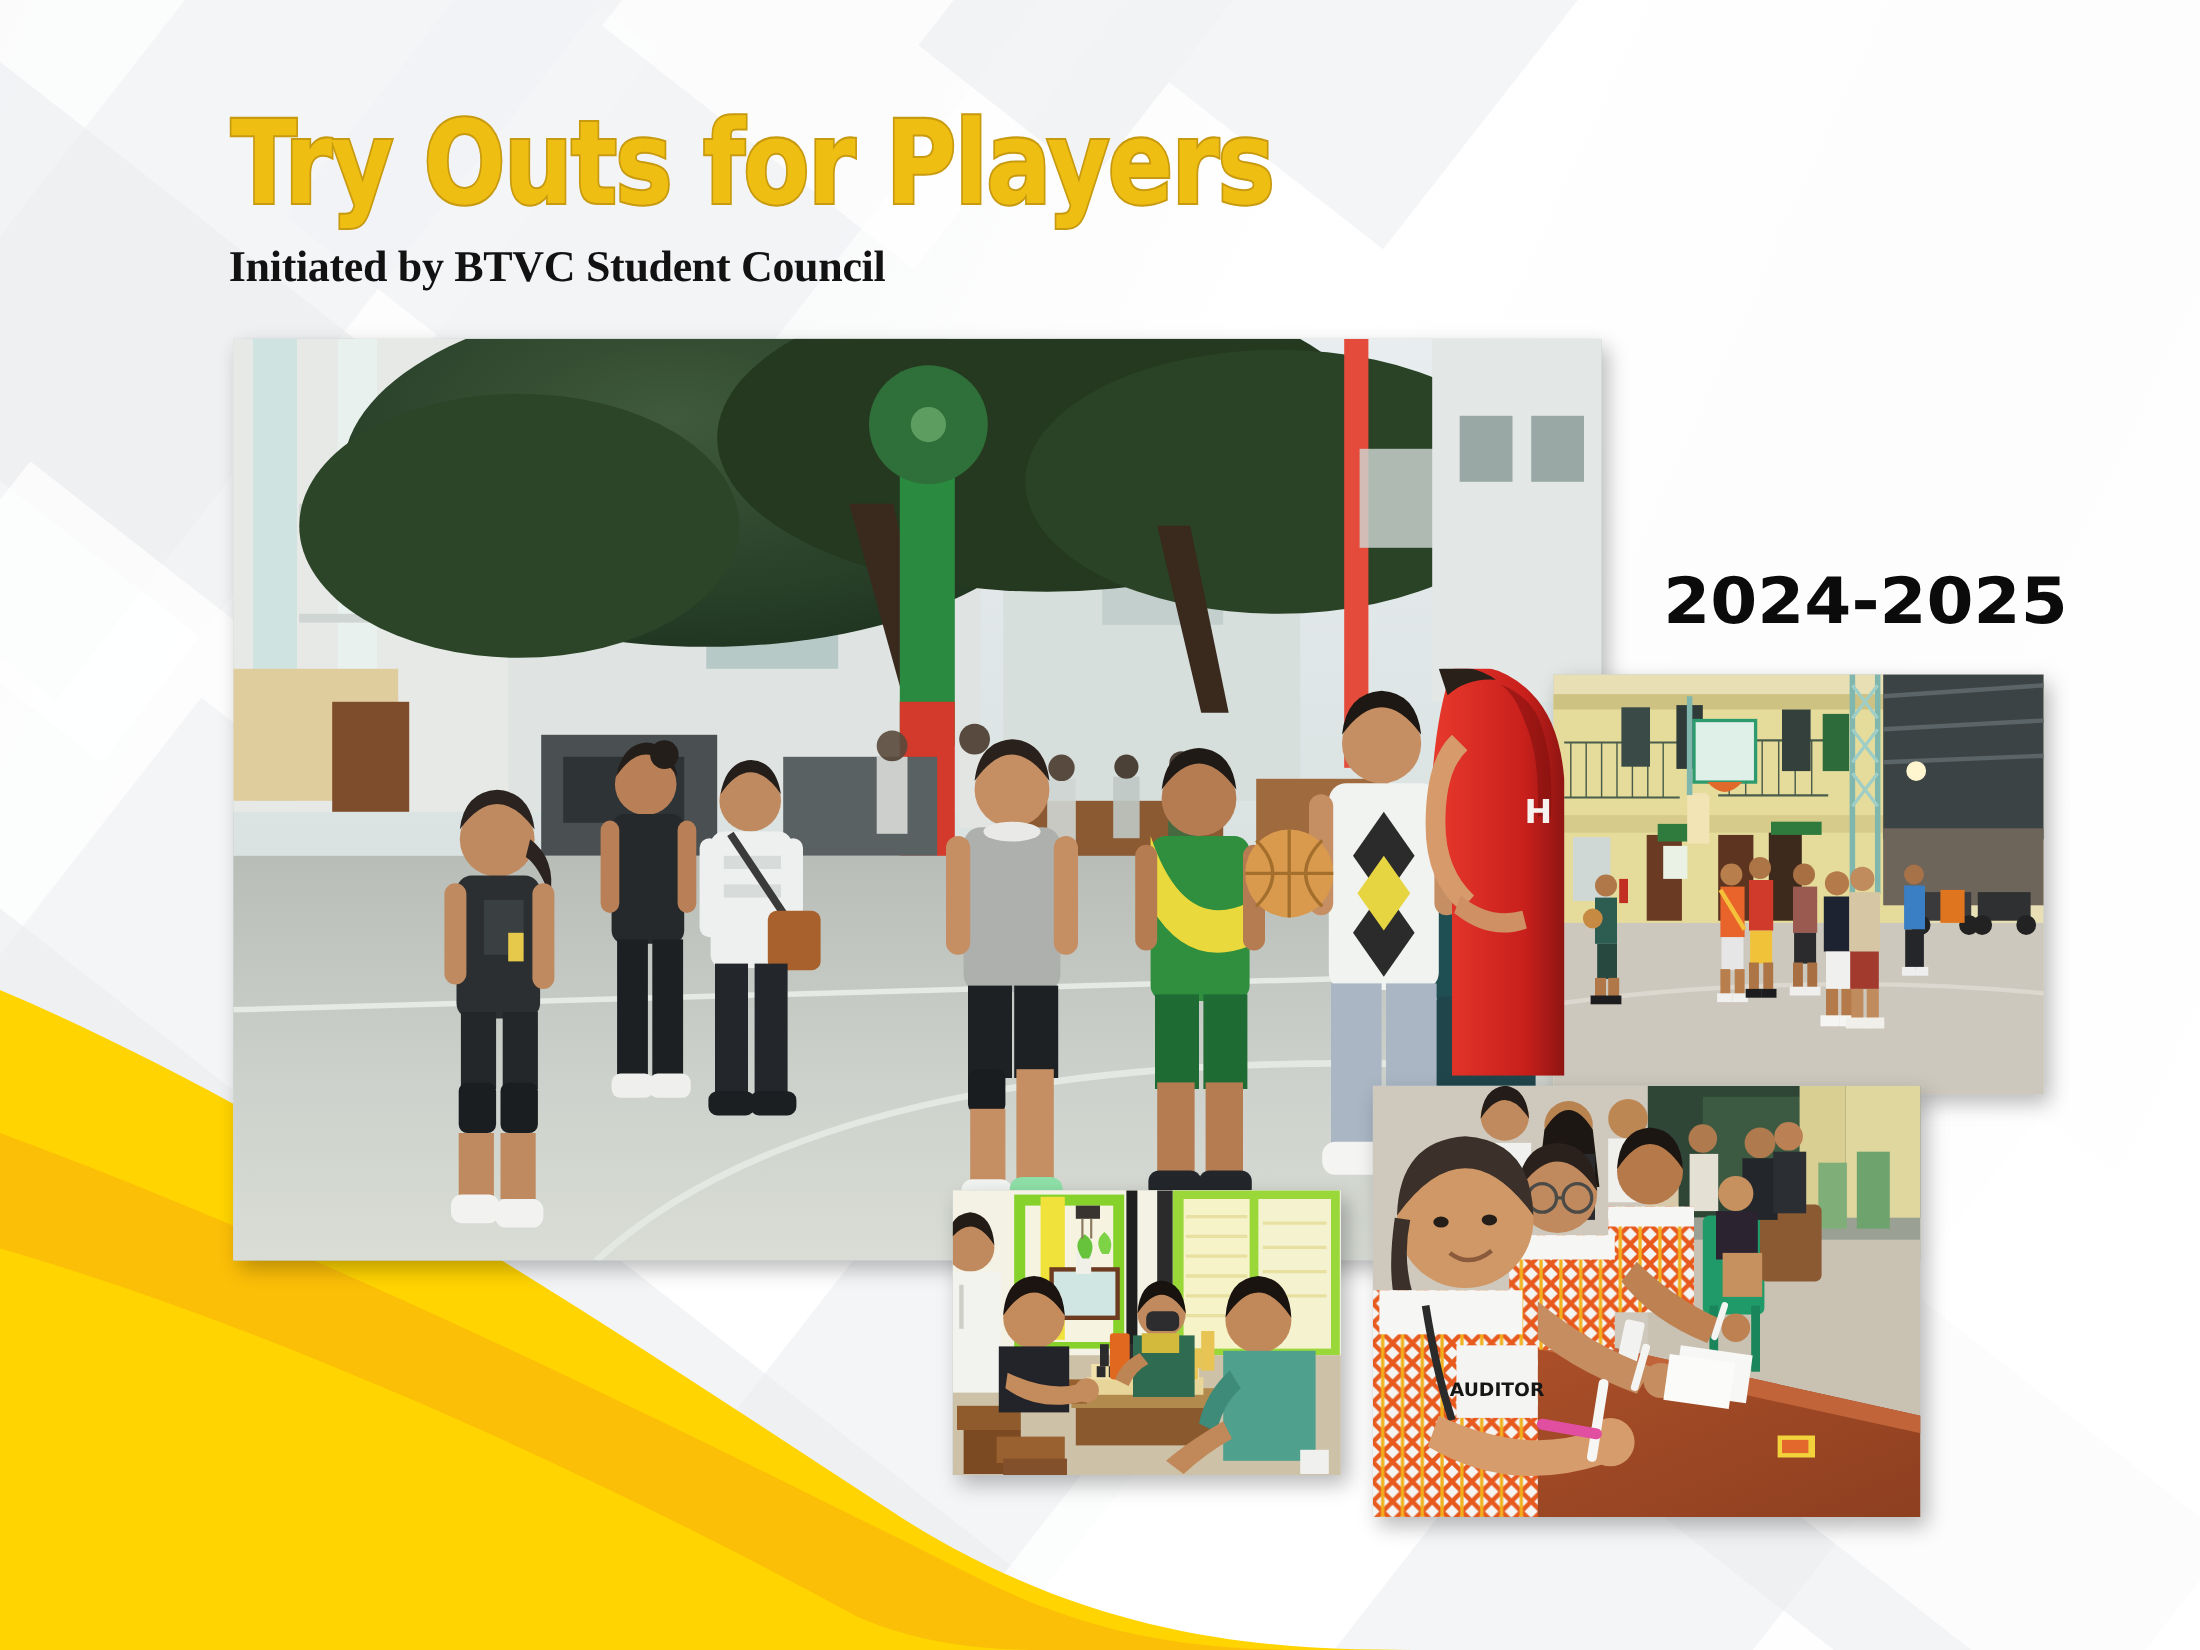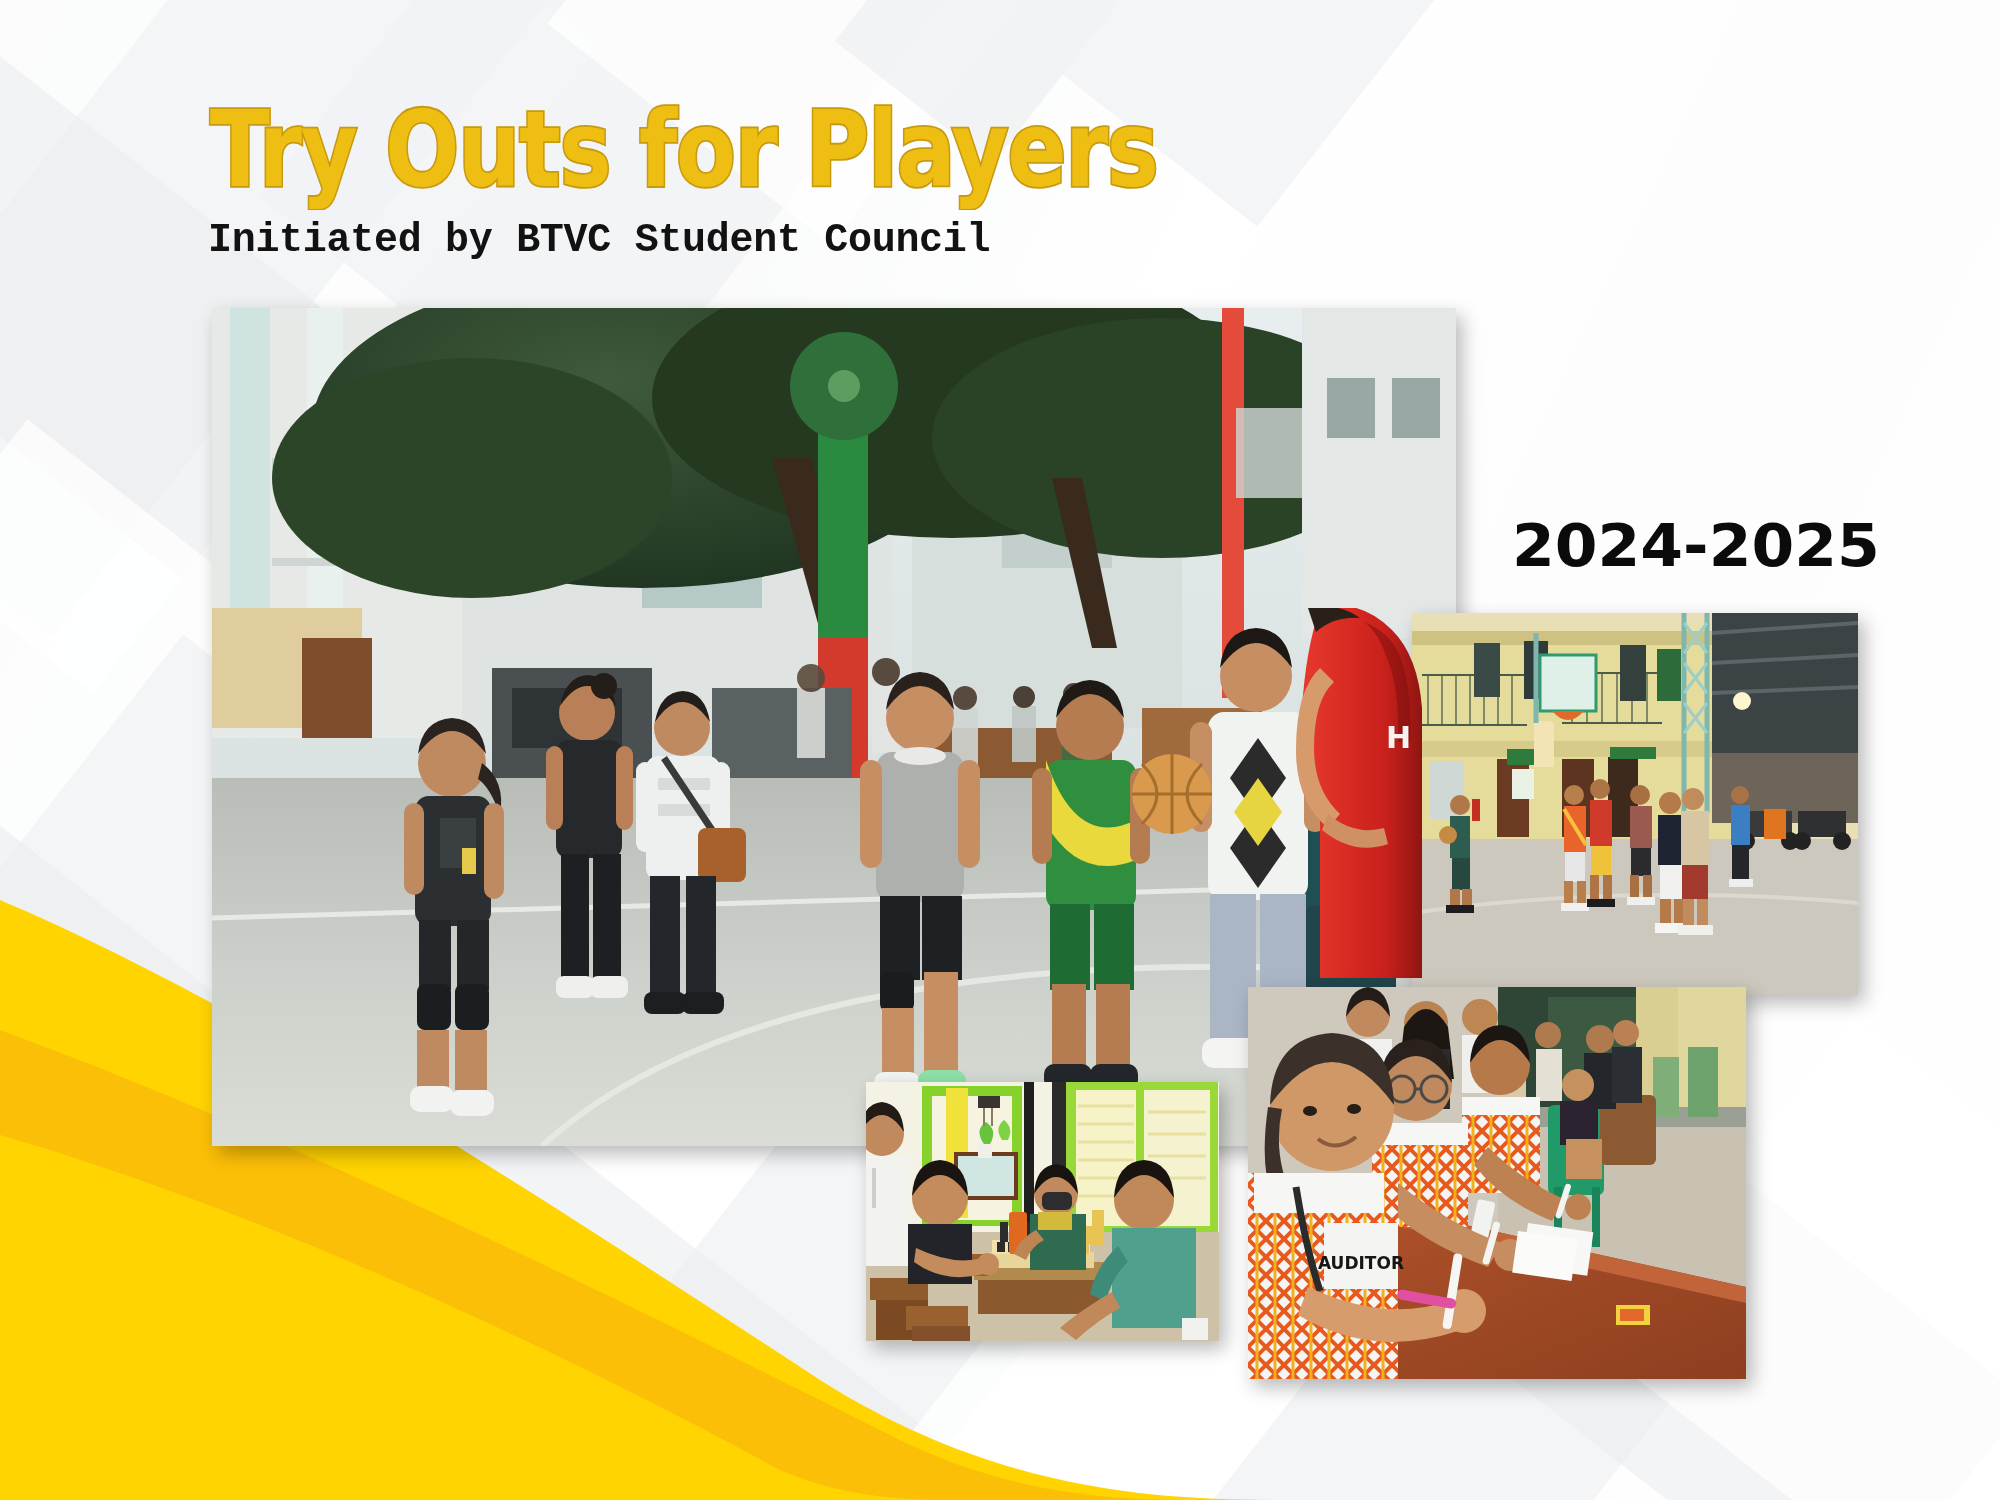--- a/index.html
+++ b/index.html
@@ -70,21 +70,21 @@
   }
   .subtitle {
     position: absolute;
     left: 208px;
     top: 218px;
     font-size: 40px;
     font-weight: 700;
     color: #121212;
     letter-spacing: -0.3px;
     white-space: nowrap;
-    font-family: Liberation Mono, monospace;
+    font-family: Liberation Serif, serif;
   }
   .year {
     position: absolute;
     left: 1512px;
     top: 512px;
     font-size: 58px;
     font-weight: 700;
     color: #0b0b0b;
     letter-spacing: 0px;
     white-space: nowrap;

